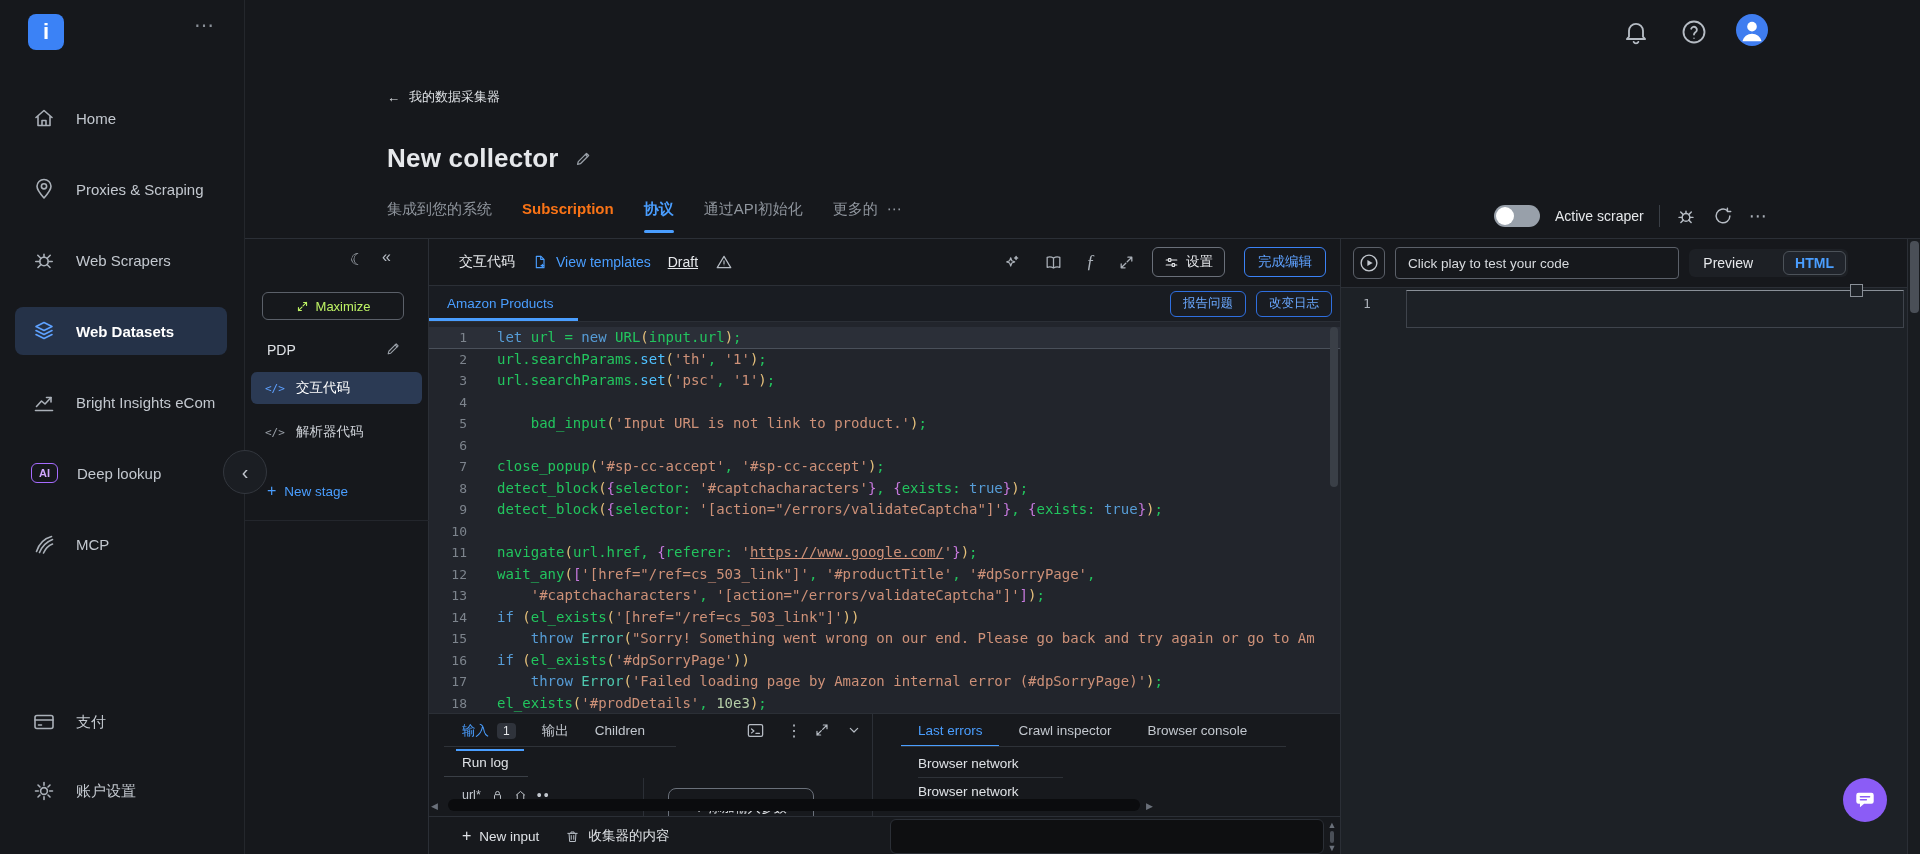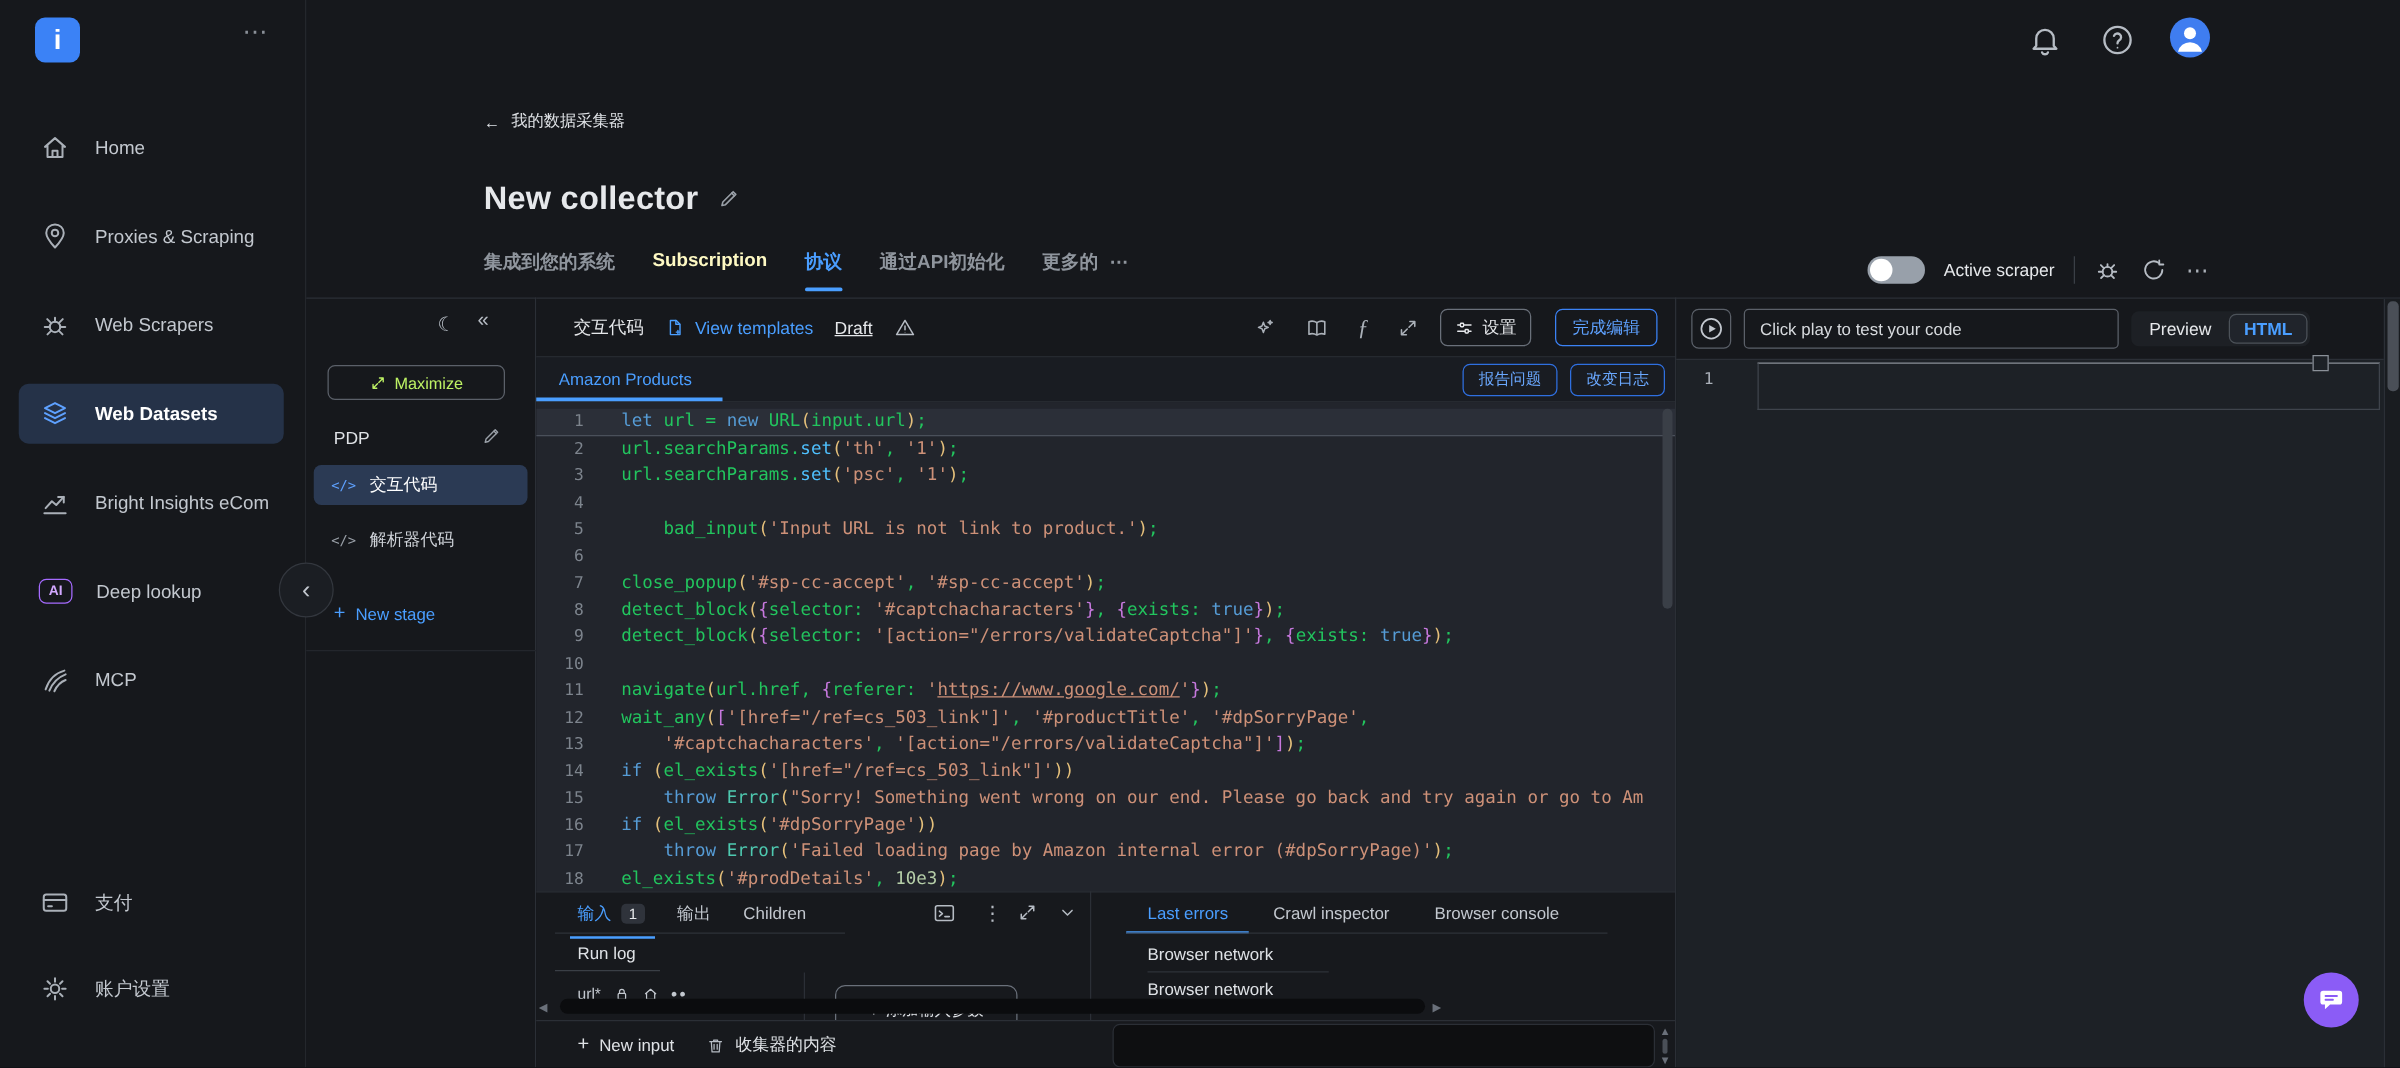--- a/index.html
+++ b/index.html
@@ -23,22 +23,22 @@
 .ai-badge{border:1.5px solid #a66bff;color:#d2a8ff;border-radius:6px;font-size:11px;font-weight:700;width:27px;height:20px}
 .collapse-circle{width:44px;height:44px;border-radius:50%;background:#1b1e23;border:1px solid #33373e;color:#c3c8cf;display:flex;align-items:center;justify-content:center;font-size:20px;z-index:7;cursor:pointer}
 
 .avatar{width:32px;height:32px;border-radius:50%;background:#3f7df0;display:flex;align-items:center;justify-content:center;overflow:hidden;cursor:pointer}
 
 .breadcrumb{font-size:13px;color:#dfe2e6;display:flex;gap:9px;align-items:center;cursor:pointer}
 .title-row{display:flex;align-items:center;gap:15px}
 .title-row h1{margin:0;font-size:26px;font-weight:700;letter-spacing:.2px}
 .pencil{color:#9aa0a8;cursor:pointer}
 .htabs{display:flex;gap:30px;height:33px}
-.htab{font-size:15px;font-weight:700;color:#8f959d;position:relative;display:flex;gap:9px;align-items:flex-start;padding-bottom:12px;cursor:pointer;white-space:nowrap}
-.htab.bright{color:#fef9c3;font-weight:700}
+.htab{font-size:15px;font-weight:400;color:#8f959d;position:relative;display:flex;gap:9px;align-items:flex-start;padding-bottom:12px;cursor:pointer;white-space:nowrap}
+.htab.bright{color:#f97316;font-weight:700}
 .htab.active{color:#4a9eff;font-weight:700}
 .htab.active::after{content:"";position:absolute;left:0;right:0;bottom:0;height:3px;background:#4a9eff;border-radius:2px}
 .hdots{color:#8f959d;letter-spacing:1px}
 .scraper-controls{display:flex;align-items:center;gap:15px;height:32px}
 .toggle{width:46px;height:22px;border-radius:11px;background:#98a0aa;position:relative;cursor:pointer}
 .toggle .knob{position:absolute;left:2px;top:2px;width:18px;height:18px;border-radius:50%;background:#fff}
 .vdiv{width:1px;height:22px;background:#3a3f46}
 .dots3{color:#aab0b8;font-size:18px;letter-spacing:1px}
 
 .stage{background:#16181c;border-top:1px solid #2b2f36;border-right:1px solid #2b2f36}
@@ -95,21 +95,21 @@
 .bbar{background:#17191d;border-top:1px solid #2b2f36;display:flex;align-items:center;padding-left:33px;gap:26px}
 .bbar-item{display:flex;align-items:center;gap:8px;font-size:13.5px;color:#dfe2e6;cursor:pointer}
 .darkbox{background:#0e0f11;border:1px solid #2b2f36;border-radius:6px}
 .hpill{background:#0b0c0e;border-radius:6px;z-index:6}
 .scr-arrow{color:#6a707a;font-size:9px;z-index:6}
 
 .pv-head{display:flex;align-items:center;height:49px;border-bottom:1px solid #2b2f36;padding:0 72px 0 12px;gap:10px}
 .playbtn{width:32px;height:32px;border:1px solid #5b6069;border-radius:6px;display:flex;align-items:center;justify-content:center;color:#c3c8cf;cursor:pointer;flex:none}
 .testinput{width:348px;height:32px;background:transparent;border:1px solid #5b6069;border-radius:4px;color:#e6e8eb;font-size:13.5px;padding:0 12px;font-family:"Liberation Sans",sans-serif;outline:none}
 .testinput::placeholder{color:#d7dade;opacity:1}
-.pv-tabs{display:flex;align-items:center;background:#1d2025;border-radius:6px;padding:2px;gap:2px;margin-left:auto}
+.pv-tabs{display:flex;align-items:center;background:#1d2025;border-radius:6px;padding:2px;gap:18px;margin-left:auto}
 .pv-tab{padding:4px 12px;font-size:14px;color:#e6e8eb;border-radius:6px;cursor:pointer;white-space:nowrap}
 .pv-tab.active{border:1px solid #4c5259;color:#4a9eff;font-weight:700;background:#20242b;padding:3px 11px}
 .pv-body{background:#1d2126}
 .pv-num{font-family:"DejaVu Sans Mono",monospace;font-size:13px;color:#aab0b8}
 .outline-box{border:1px solid #3f444c;border-top-color:#8a9098}
 .mini-sq{width:13px;height:13px;border:1px solid #8a9098;background:#1d2126}
 .vscroll-track{background:#191c20;border-left:1px solid #2b2f36;z-index:5}
 .vscroll-thumb{background:#4a4f57;border-radius:4px}
 
 .chat-bubble{width:44px;height:44px;border-radius:50%;background:#8b5cf6;display:flex;align-items:center;justify-content:center;cursor:pointer;z-index:8}

